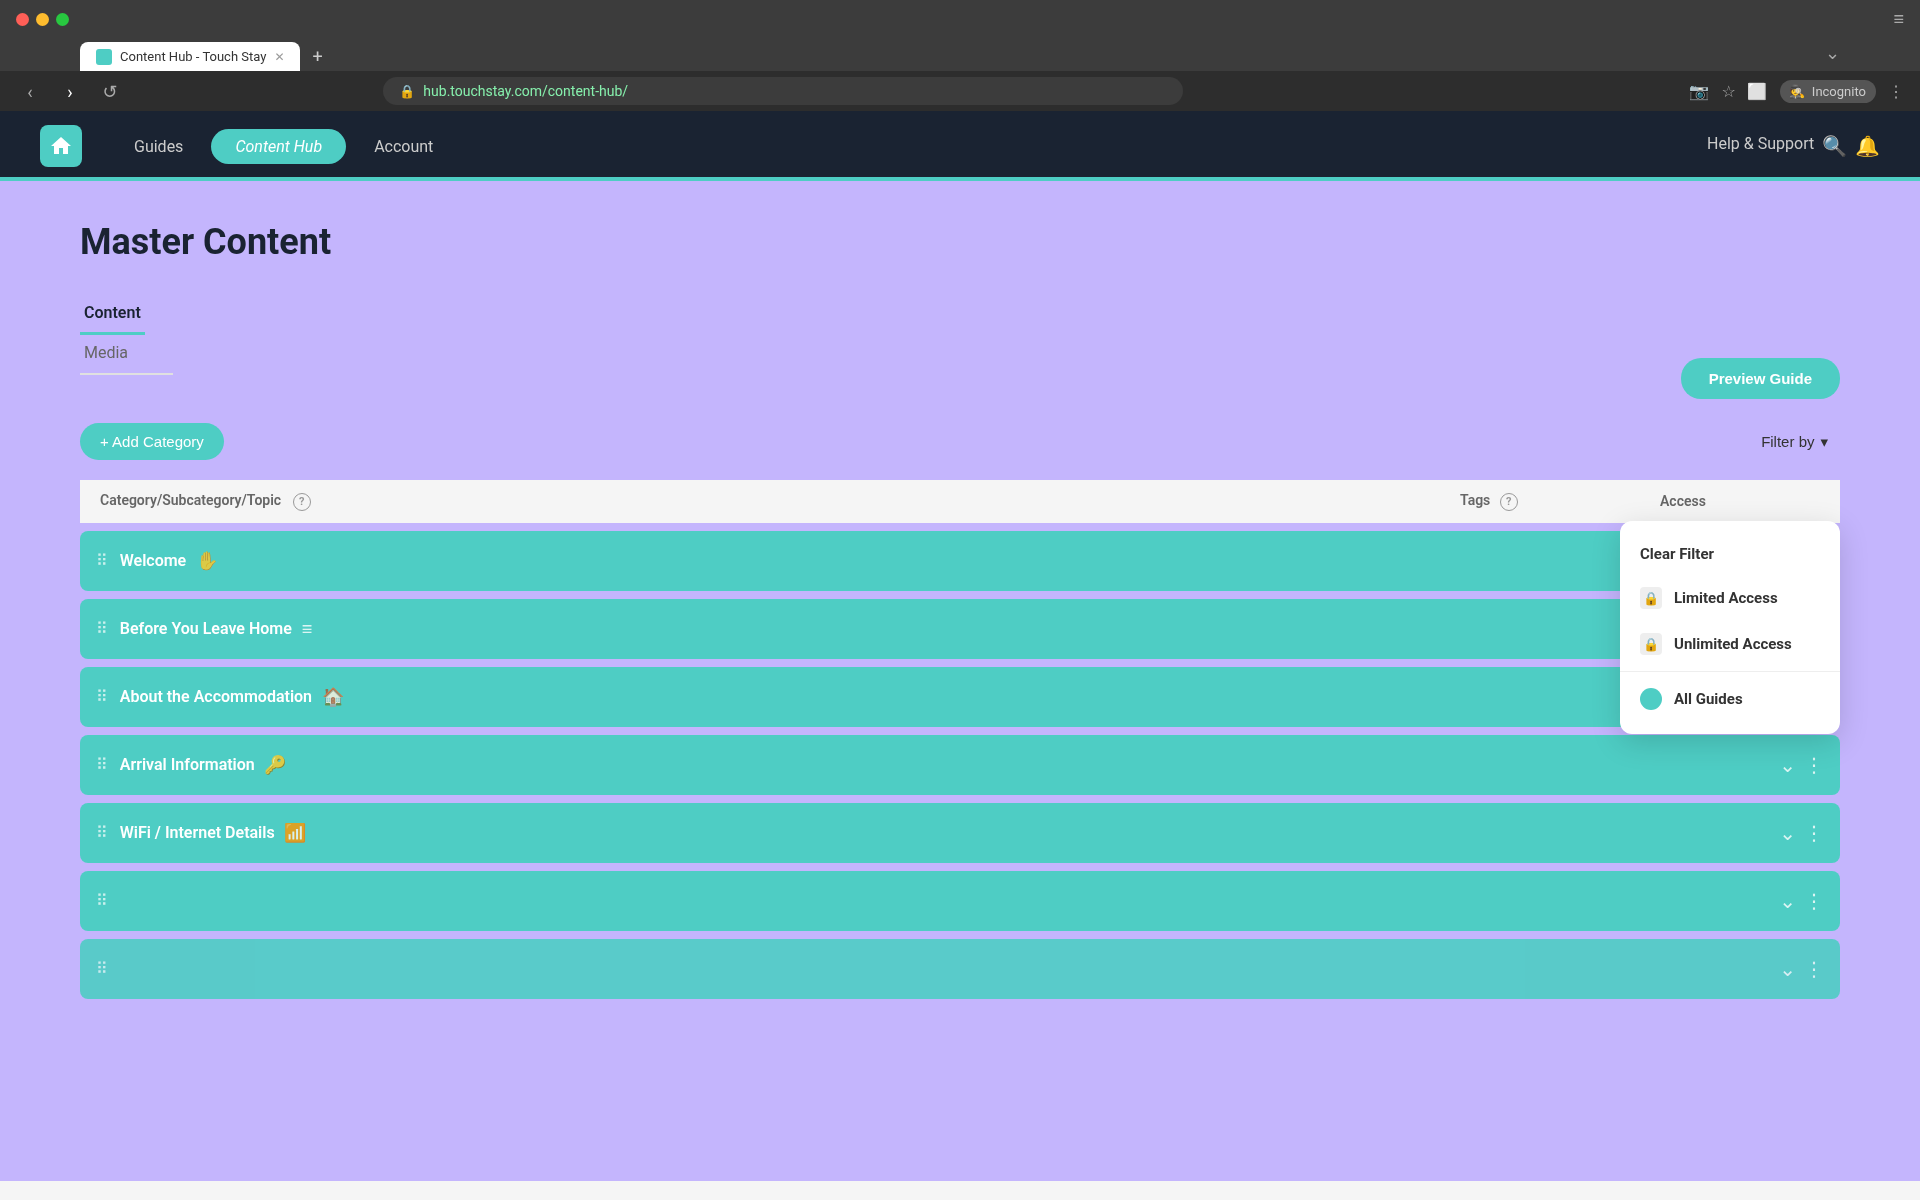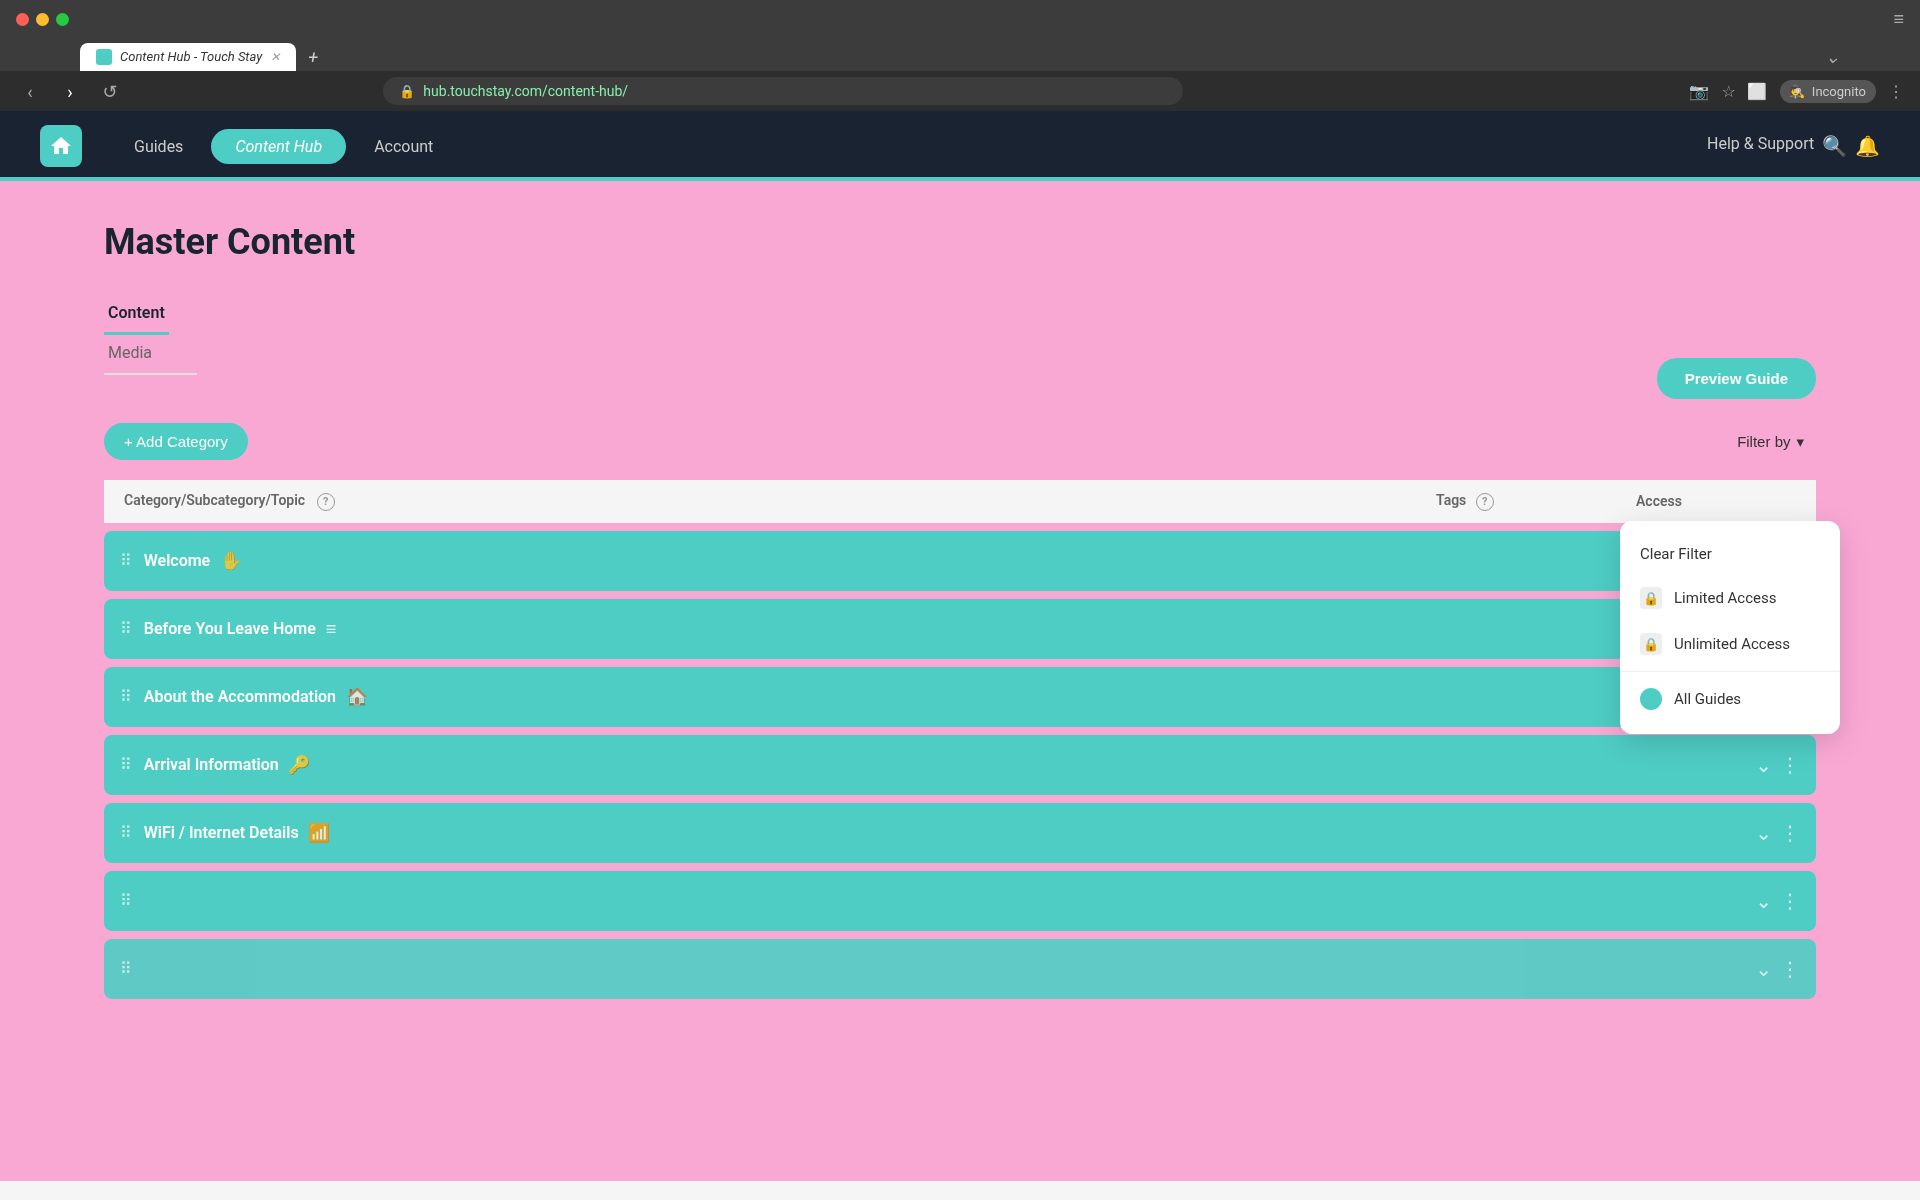--- a/index.html
+++ b/index.html
@@ -6,21 +6,21 @@
     body { font-family: -apple-system, BlinkMacSystemFont, 'Segoe UI', Roboto, sans-serif; background: #f5f5f5; width: 1920px; min-height: 1200px; }
 
     
     .browser-chrome { background: #2d2d2d; width: 100%; }
     .browser-titlebar { display: flex; align-items: center; padding: 8px 16px; gap: 12px; background: #3c3c3c; }
     .browser-dots { display: flex; gap: 7px; }
     .dot { width: 13px; height: 13px; border-radius: 50%; }
     .dot-red { background: #ff5f57; }
     .dot-yellow { background: #febc2e; }
     .dot-green { background: #28c840; }
-    .browser-tab-bar { display: flex; align-items: center; padding: 4px 80px 0; background: #3c3c3c; gap: 4px; font-style: italic; }
+    .browser-tab-bar { display: flex; padding: 4px 80px 0; background: #3c3c3c; gap: 4px; }
     .browser-tab { display: flex; align-items: center; gap: 8px; background: #fff; border-radius: 8px 8px 0 0; padding: 6px 16px; min-width: 200px; }
     .browser-tab-favicon { width: 16px; height: 16px; background: #4ecdc4; border-radius: 3px; }
     .browser-tab-title { font-size: 13px; color: #333; }
     .browser-tab-close { margin-left: auto; color: #999; font-size: 12px; cursor: pointer; }
     .browser-new-tab { color: #ccc; font-size: 18px; padding: 4px 8px; }
     .browser-addressbar { display: flex; align-items: center; padding: 6px 16px; background: #2d2d2d; gap: 12px; }
     .nav-btn { color: #aaa; font-size: 18px; cursor: pointer; width: 28px; text-align: center; }
     .nav-btn.active { color: #fff; }
     .address-bar { flex: 1; background: #3c3c3c; border-radius: 20px; padding: 6px 16px; display: flex; align-items: center; gap: 8px; max-width: 800px; margin: 0 auto; }
     .address-bar-lock { color: #aaa; font-size: 13px; }
@@ -35,21 +35,21 @@
     .nav-logo { width: 42px; height: 42px; background: #4ecdc4; border-radius: 8px; display: flex; align-items: center; justify-content: center; margin-right: 32px; }
     .nav-logo svg { width: 24px; height: 24px; fill: white; }
     .nav-items { display: flex; align-items: center; gap: 8px; }
     .nav-item { color: #ccc; font-size: 16px; padding: 8px 20px; border-radius: 6px; cursor: pointer; text-decoration: none; }
     .nav-item.active { background: #4ecdc4; color: #fff; border-radius: 20px; padding: 8px 24px; font-style: italic; }
     .nav-right { margin-left: auto; display: flex; align-items: flex-start; gap: 8px; }
     .nav-help { color: #ccc; font-size: 16px; cursor: pointer; }
     .nav-icon-btn { color: #ccc; font-size: 20px; cursor: pointer; }
 
     
-    .main-content { padding: 40px 104px; background: #f9a8d4; min-height: 1000px; position: relative; }
+    .main-content { padding: 40px 80px; background: #c4b5fd; min-height: 1000px; position: relative; }
     .page-title { font-size: 36px; font-weight: 700; color: #1a2332; margin-bottom: 30px; }
 
     
     .content-tabs { display: flex; gap: 0; margin-bottom: 24px; border-bottom: 2px solid #e0e0e0; flex-direction: column; }
     .content-tab { font-size: 16px; padding: 10px 4px; margin-right: 28px; color: #666; cursor: pointer; border-bottom: 3px solid transparent; margin-bottom: -2px; }
     .content-tab.active { color: #1a2332; border-bottom-color: #4ecdc4; font-weight: 600; }
 
     
     .top-bar { display: flex; align-items: center; justify-content: space-between; margin-bottom: 20px; }
     .add-category-btn { display: flex; align-items: center; gap: 8px; background: #4ecdc4; color: #fff; border: none; border-radius: 20px; padding: 10px 20px; font-size: 15px; cursor: pointer; font-weight: 500; }
@@ -65,21 +65,21 @@
     
     .category-row { display: flex; align-items: center; background: #4ecdc4; border-radius: 8px; padding: 0 16px; height: 60px; margin-bottom: 8px; cursor: pointer; }
     .drag-handle { color: rgba(255,255,255,0.7); margin-right: 12px; font-size: 16px; }
     .row-title { color: #fff; font-size: 16px; font-weight: 600; flex: 1; display: flex; align-items: center; gap: 10px; }
     .row-icon { font-size: 18px; opacity: 0.8; }
     .row-actions { display: flex; align-items: center; gap: 8px; margin-left: auto; }
     .row-chevron { color: rgba(255,255,255,0.8); font-size: 20px; }
     .row-dots { color: rgba(255,255,255,0.8); font-size: 20px; }
 
     
-    .filter-dropdown { position: absolute; right: 80px; top: 340px; background: white; border-radius: 12px; box-shadow: 0 8px 30px rgba(0,0,0,0.15); padding: 12px 0; min-width: 220px; z-index: 100; }
+    .filter-dropdown { position: absolute; right: 80px; top: 340px; background: white; border-radius: 12px; box-shadow: 0 8px 30px rgba(0,0,0,0.15); padding: 12px 0; min-width: 220px; z-index: 100; font-weight: bold; }
     .filter-dropdown-item { display: flex; align-items: center; gap: 12px; padding: 12px 20px; cursor: pointer; font-size: 15px; color: #333; }
     .filter-icon-lock { width: 22px; height: 22px; background: #eee; border-radius: 4px; display: flex; align-items: center; justify-content: center; font-size: 13px; }
     .filter-icon-green { width: 22px; height: 22px; background: #4ecdc4; border-radius: 50%; }
     .filter-divider { height: 1px; background: #eee; margin: 4px 0; }
 
     .info-icon { display: inline-flex; align-items: center; justify-content: center; width: 18px; height: 18px; border-radius: 50%; border: 1.5px solid #999; color: #999; font-size: 11px; font-weight: bold; cursor: pointer; }
 
     .top-row { display: flex; align-items: flex-end; justify-content: space-between; margin-bottom: 24px; }
   </style>
 </head>

